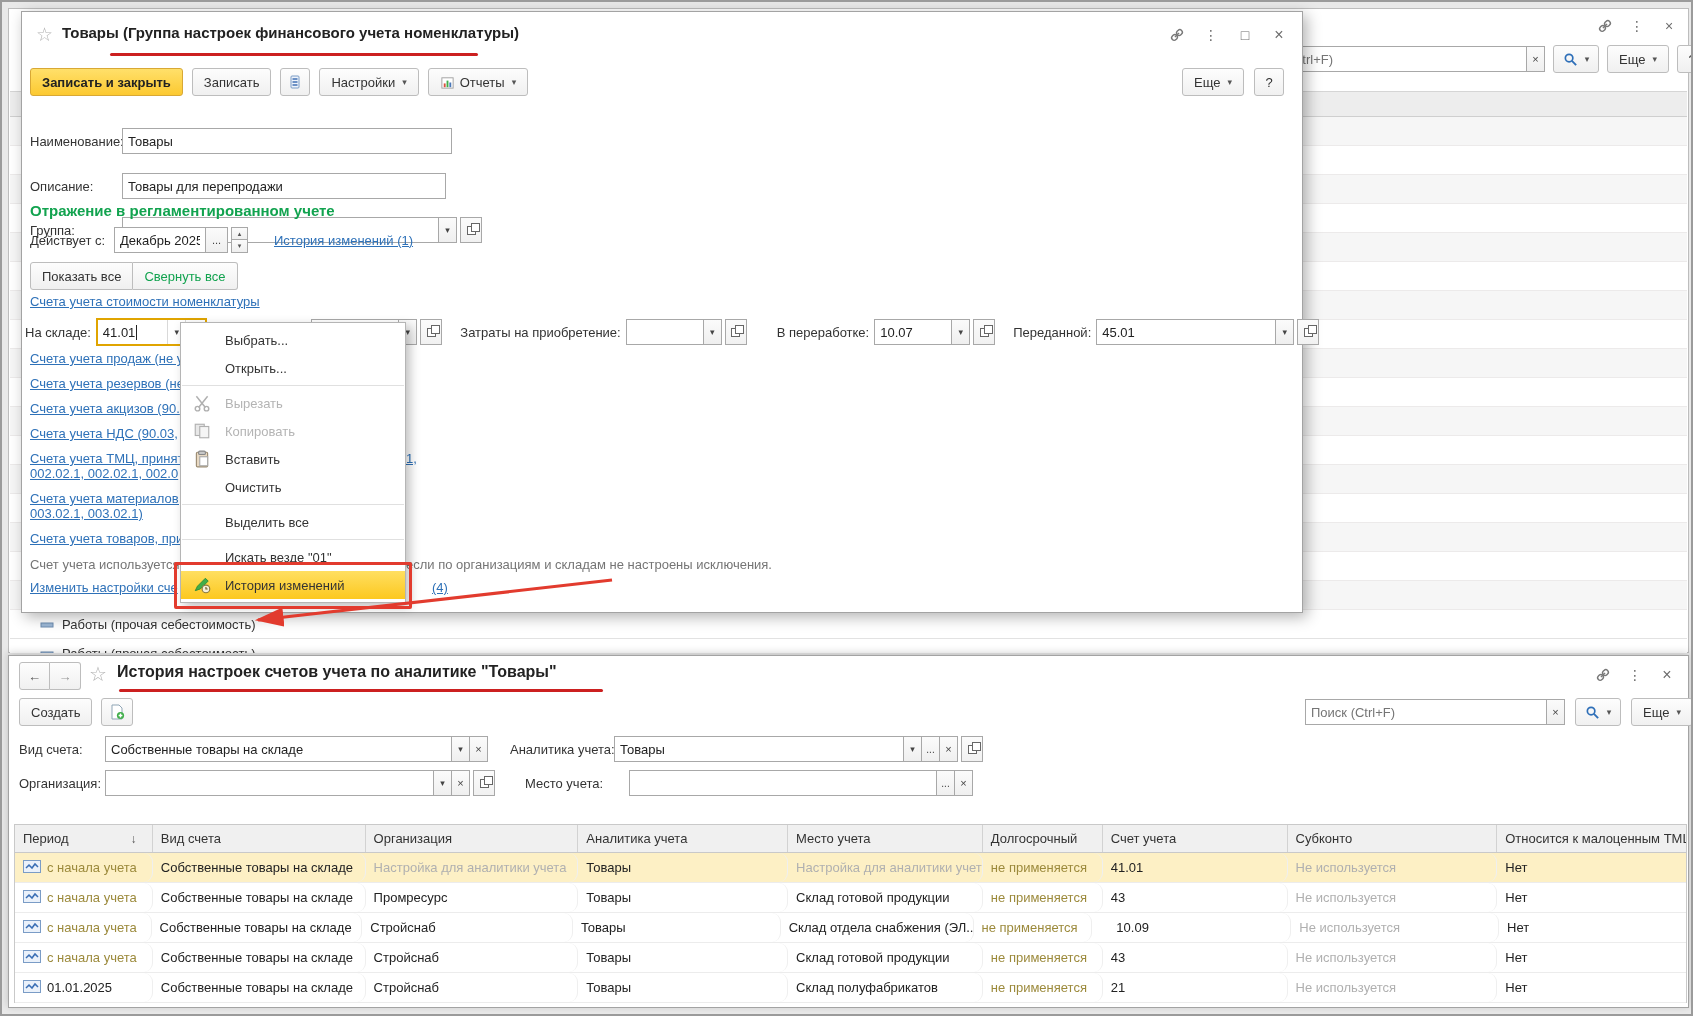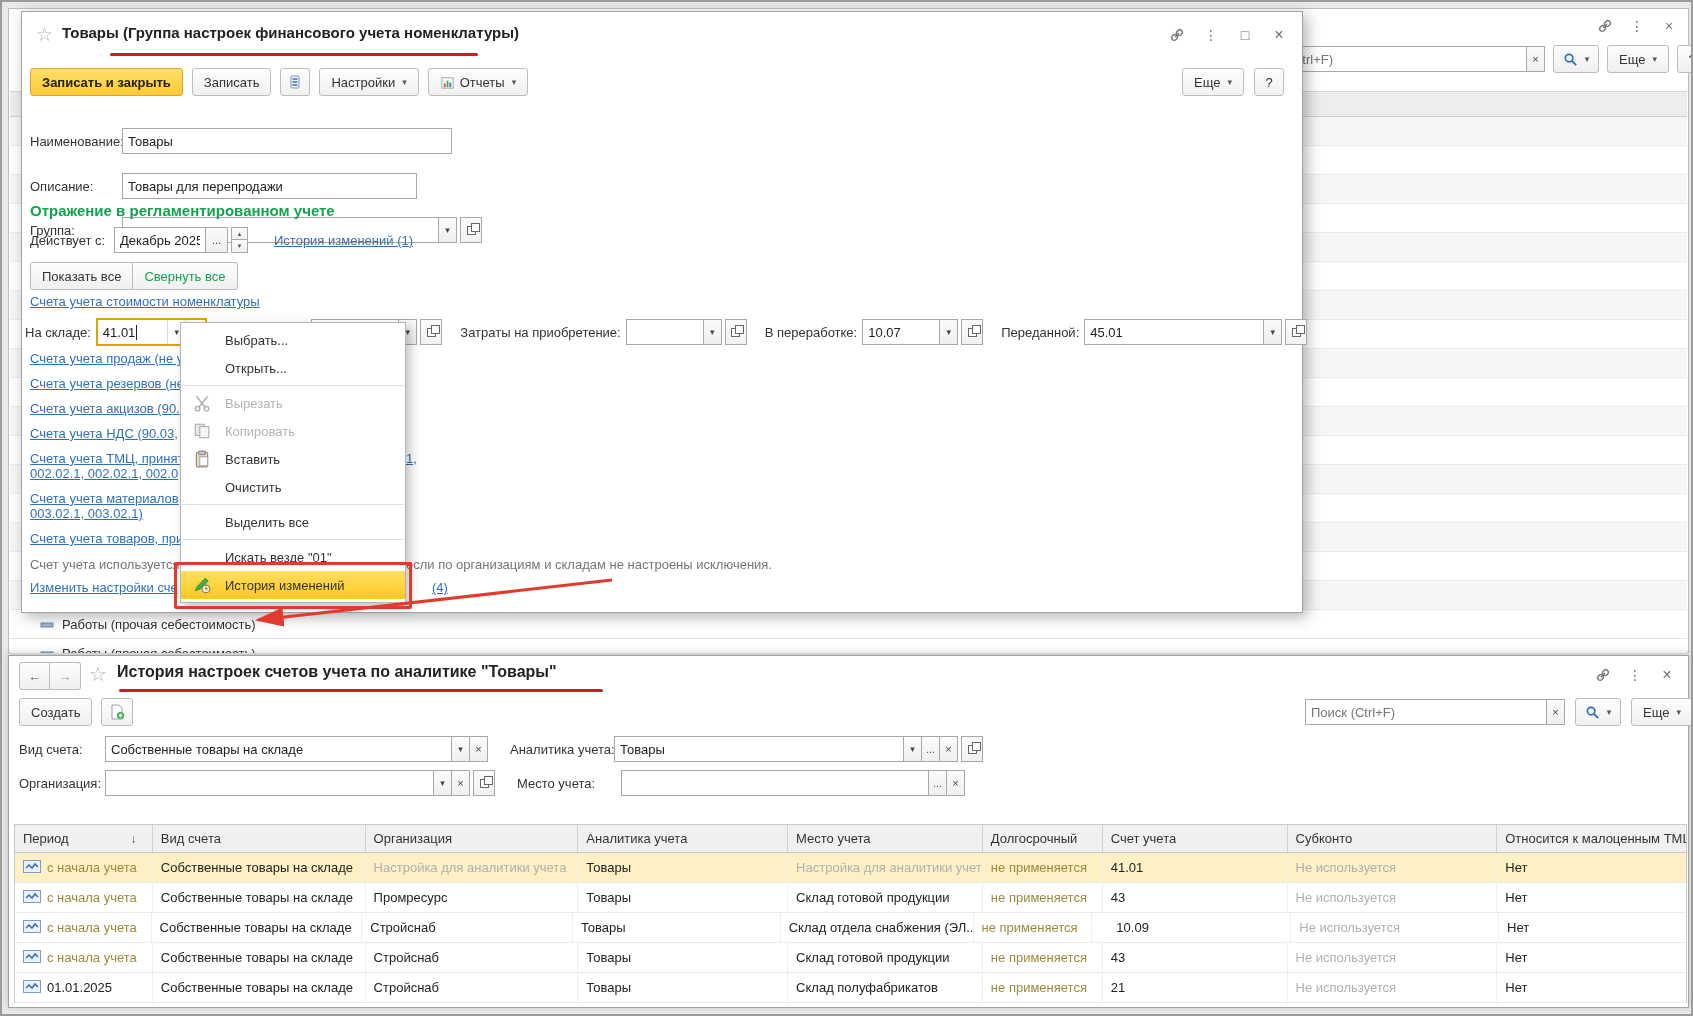--- a/index.html
+++ b/index.html
@@ -96,21 +96,21 @@
   .filterrow { position:absolute; display:flex; align-items:center; }
   #hist-links { position:absolute; top:148px; left:10px; width:1100px; }
   #hist-table { position:absolute; left:5px; top:168px; width:1673px; border:1px solid #c9c9c9; border-bottom:none; }
   .trh { display:flex; background:#f0f0f0; border-bottom:1px solid #c9c9c9; }
   .th { height:27px; display:flex; align-items:center; padding:0 8px; font-size:13px; color:#333;
         border-right:1px solid #d2d2d2; overflow:hidden; white-space:nowrap; }
   .th:last-child { border-right:none; }
   .tr { display:flex; border-bottom:1px solid #ececec; background:#fff; }
   .tr.sel { background:#fdf0c5; }
   .td { height:29px; display:flex; align-items:center; gap:6px; padding:0 8px; font-size:13px; color:#222;
-        border-right:1px solid #efefef; overflow:hidden; white-space:nowrap; }
+        border-right:1px solid #efefef; overflow:hidden; white-space:nowrap;border-radius:9px; }
   .td:last-child { border-right:none; }
   .td.olive, .olive { color:#9c8a3c; }
   .td.muted, .muted { color:#b0b0b0; }
 
   #redarrow { position:absolute; left:238px; top:566px; width:385px; height:64px; z-index:60; pointer-events:none; }
 </style>
 </head>
 <body>
 
 <div id="canvas">
@@ -231,21 +231,21 @@
         <span class="carat">▾</span>
     </span>
     <span class="btn" id="card-help">?</span>
 
     <div class="cardrow" style="top:116px">
       <span class="lbl" style="width:92px">Наименование:</span>
       <input class="inp" style="width: 330px;" value="Товары">
     </div>
     <div class="cardrow" style="top:161px">
       <span class="lbl" style="width:92px">Описание:</span>
-      <input class="inp" style="width: 295px;" value="Товары для перепродажи">
+      <input class="inp" style="width: 324px;" value="Товары для перепродажи">
     </div>
     <div class="cardrow" style="top:205px">
       <span class="lbl" style="width:92px">Группа:</span>
       <div class="fgroup">
         <input class="inp" style="width: 317px;" value="">
         <span class="abtn">▾</span>
       </div>
       <span class="obtn">
           <span class="ico-open"></span>
         </span>
@@ -292,21 +292,21 @@
           <span class="ico-open"></span>
         </span>
       <span class="lbl" style="margin-left:18px">Затраты на приобретение:</span>
       <div class="fgroup" style="margin-left:5px">
         <input class="inp" style="width: 78px;" value="">
         <span class="abtn">▾</span>
       </div>
       <span class="obtn">
           <span class="ico-open"></span>
         </span>
-      <span class="lbl" style="margin-left:18px">В переработке:</span>
+      <span class="lbl" style="margin-left:30px">В переработке:</span>
       <div class="fgroup" style="margin-left:5px">
         <input class="inp" style="width: 78px;" value="10.07">
         <span class="abtn">▾</span>
       </div>
       <span class="obtn">
           <span class="ico-open"></span>
         </span>
       <span class="lbl" style="margin-left:18px">Переданной:</span>
       <div class="fgroup" style="margin-left:5px">
         <input class="inp" style="width: 180px;" value="45.01">
@@ -470,21 +470,21 @@
     <div class="filterrow" style="top:114px;left:10px">
       <span class="lbl" style="width:86px">Организация:</span>
       <div class="fgroup">
         <input class="inp" style="width: 329px;" value="">
         <span class="abtn">▾</span>
         <span class="abtn" style="font-size:11px">×</span>
       </div>
       <span class="obtn">
           <span class="ico-open"></span>
         </span>
-      <span class="lbl" style="margin-left:22px;width:104px">Место учета:</span>
+      <span class="lbl" style="margin-left:30px;width:104px">Место учета:</span>
       <div class="fgroup">
         <input class="inp" style="width: 308px;" value="">
         <span class="abtn" style="font-size:10px">...</span>
         <span class="abtn" style="font-size:11px">×</span>
       </div>
     </div>
 
 
     <div id="hist-table">
         <div class="trh">

